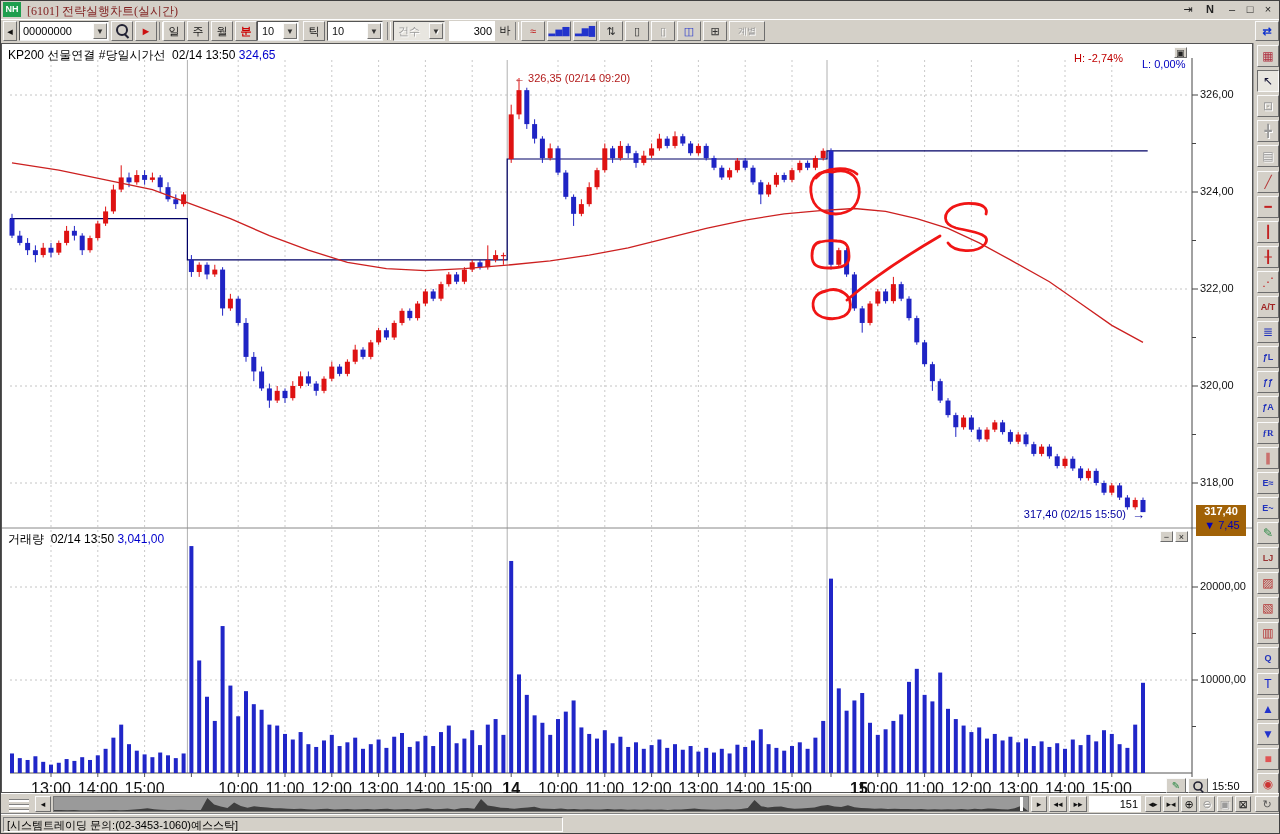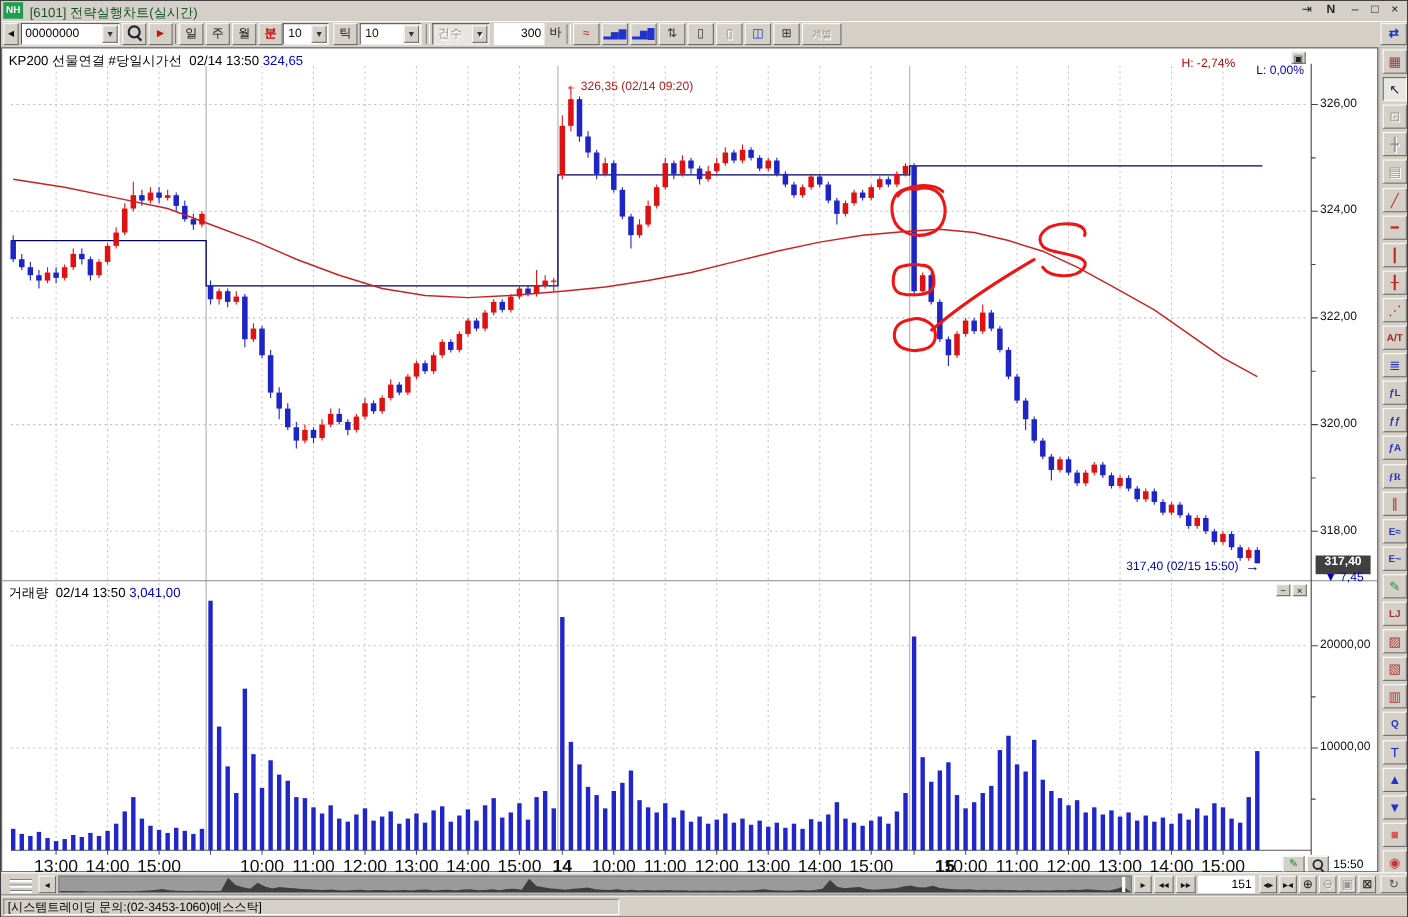--- a/index.html
+++ b/index.html
@@ -1,20 +1,20 @@
 <!DOCTYPE html>
 <html><head>
 <meta charset="utf-8">
 <style>
   html,body{margin:0;padding:0;background:#d4d0c8;font-family:"Liberation Sans",sans-serif;}
   #app{position:relative;width:1280px;height:834px;background:#d4d0c8;overflow:hidden;border:1px solid #404040;box-sizing:border-box;}
   
   #titlebar{position:absolute;left:0;top:0;width:1280px;height:18px;background:#d4d0c8;border-bottom:1px solid #9a9a9a;}
   #nh-logo{position:absolute;left:2px;top:1px;width:18px;height:15px;background:#1f9e4e;color:#fff;font-size:9px;font-weight:bold;text-align:center;line-height:15px;}
-  #win-title{position:absolute;left:26px;top:2px;font-size:12px;color:#14532d;}
+  #win-title{position:absolute;left:26px;top:2px;font-size:12px;color:#7f1d1d;font-family:Liberation Serif, serif;}
   .wbtn{position:absolute;top:1px;width:18px;height:15px;font-size:11px;color:#222;text-align:center;line-height:15px;cursor:default;}
   
   #toolbar{position:absolute;left:0;top:18px;width:1280px;height:24px;background:#d4d0c8;border-bottom:1px solid #808080;box-shadow:inset 0 1px 0 #fff;}
   .out{background:#d4d0c8;border:1px solid;border-color:#fafafa #6d6d6d #6d6d6d #fafafa;box-sizing:border-box;}
   .in{background:#e8e6e0;border:1px solid;border-color:#6d6d6d #fafafa #fafafa #6d6d6d;box-sizing:border-box;}
   .sunk{background:#fff;border:1px solid;border-color:#555 #eee #eee #555;box-sizing:border-box;}
   .tb{position:absolute;top:2px;height:20px;font-size:11px;text-align:center;line-height:18px;color:#111;}
   .dis{color:#9a9a9a !important;text-shadow:1px 1px 0 #fff;}
   .combo-arrow{position:absolute;right:1px;top:1px;bottom:1px;width:14px;font-size:8px;line-height:16px;text-align:center;color:#333;background:#d4d0c8;border:1px solid;border-color:#fafafa #6d6d6d #6d6d6d #fafafa;box-sizing:border-box;}
   .tin{position:absolute;top:2px;height:20px;font-size:11px;border:none;outline:none;padding:0 3px;font-family:"Liberation Sans",sans-serif;box-sizing:border-box;}
@@ -22,21 +22,21 @@
   .mag:after{content:"";position:absolute;left:7px;top:7px;width:6px;height:2px;background:#223;transform:rotate(45deg);transform-origin:0 0;}
   .vsep{position:absolute;top:3px;width:2px;height:18px;border-left:1px solid #808080;border-right:1px solid #fff;}
   
   #chart-region{position:absolute;left:0;top:42px;width:1252px;height:750px;background:#fff;border:1px solid #555;box-sizing:border-box;}
   #chart-svg{position:absolute;left:0;top:0;width:1250px;height:748px;}
   .hdr{position:absolute;font-size:12px;color:#000;white-space:nowrap;}
   .blue{color:#0000cc;} .red{color:#c00000;}
   .axlabel{position:absolute;left:1198px;font-size:11px;color:#111;white-space:nowrap;}
   .tlabel{position:absolute;top:736px;font-size:16px;color:#111;transform:translateX(-50%);white-space:nowrap;text-decoration:underline;}
   .tday{font-weight:bold;}
-  #price-badge{position:absolute;left:1194px;top:461px;width:50px;height:17px;background:#404040;color:#fff;font-size:11px;font-weight:bold;text-align:center;line-height:13px;}
+  #price-badge{position:absolute;left:1194px;top:461px;width:50px;height:31px;background:#a16207;color:#fff;font-size:11px;font-weight:bold;text-align:center;line-height:13px;}
   #price-change{position:absolute;left:1194px;top:475px;width:52px;font-size:11px;color:#0000bb;text-align:center;}
   .panelbtn{position:absolute;width:13px;height:11px;font-size:9px;line-height:10px;text-align:center;color:#222;}
   .minibtn{position:absolute;width:20px;height:15px;font-size:10px;line-height:13px;text-align:center;color:#222;}
   
   #sidebar{position:absolute;left:1252px;top:42px;width:28px;height:750px;background:#d4d0c8;border-left:1px solid #9a9a9a;box-sizing:border-box;}
   .sbtn{position:absolute;left:3px;width:22px;height:22px;font-size:12px;text-align:center;line-height:20px;overflow:hidden;}
   
   #scrollrow{position:absolute;left:0;top:792px;width:1280px;height:20px;background:#d4d0c8;border-top:1px solid #fff;}
   .scbtn{position:absolute;top:2px;height:16px;font-size:9px;line-height:14px;text-align:center;color:#111;}
   #mini-track{position:absolute;left:52px;top:2px;width:976px;height:16px;background:#9a9a9a;border:1px solid #777;box-sizing:border-box;}

